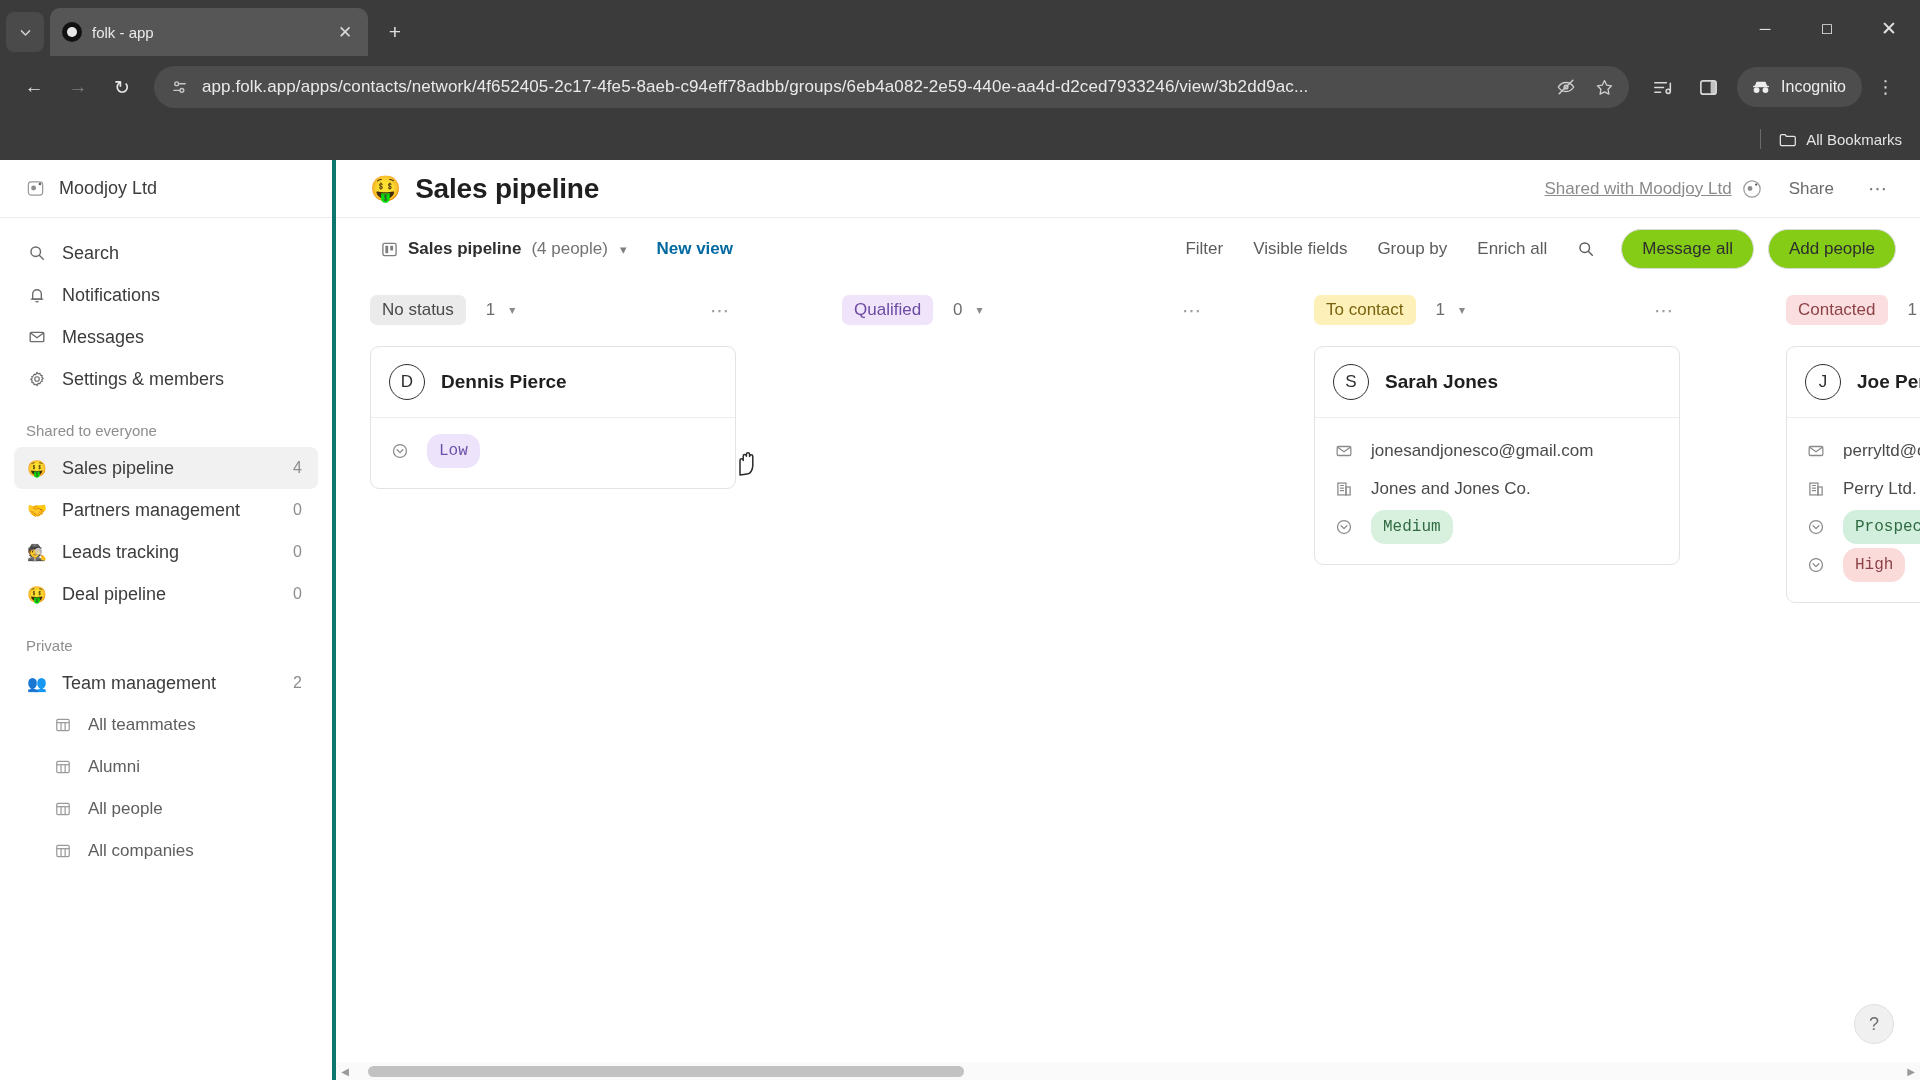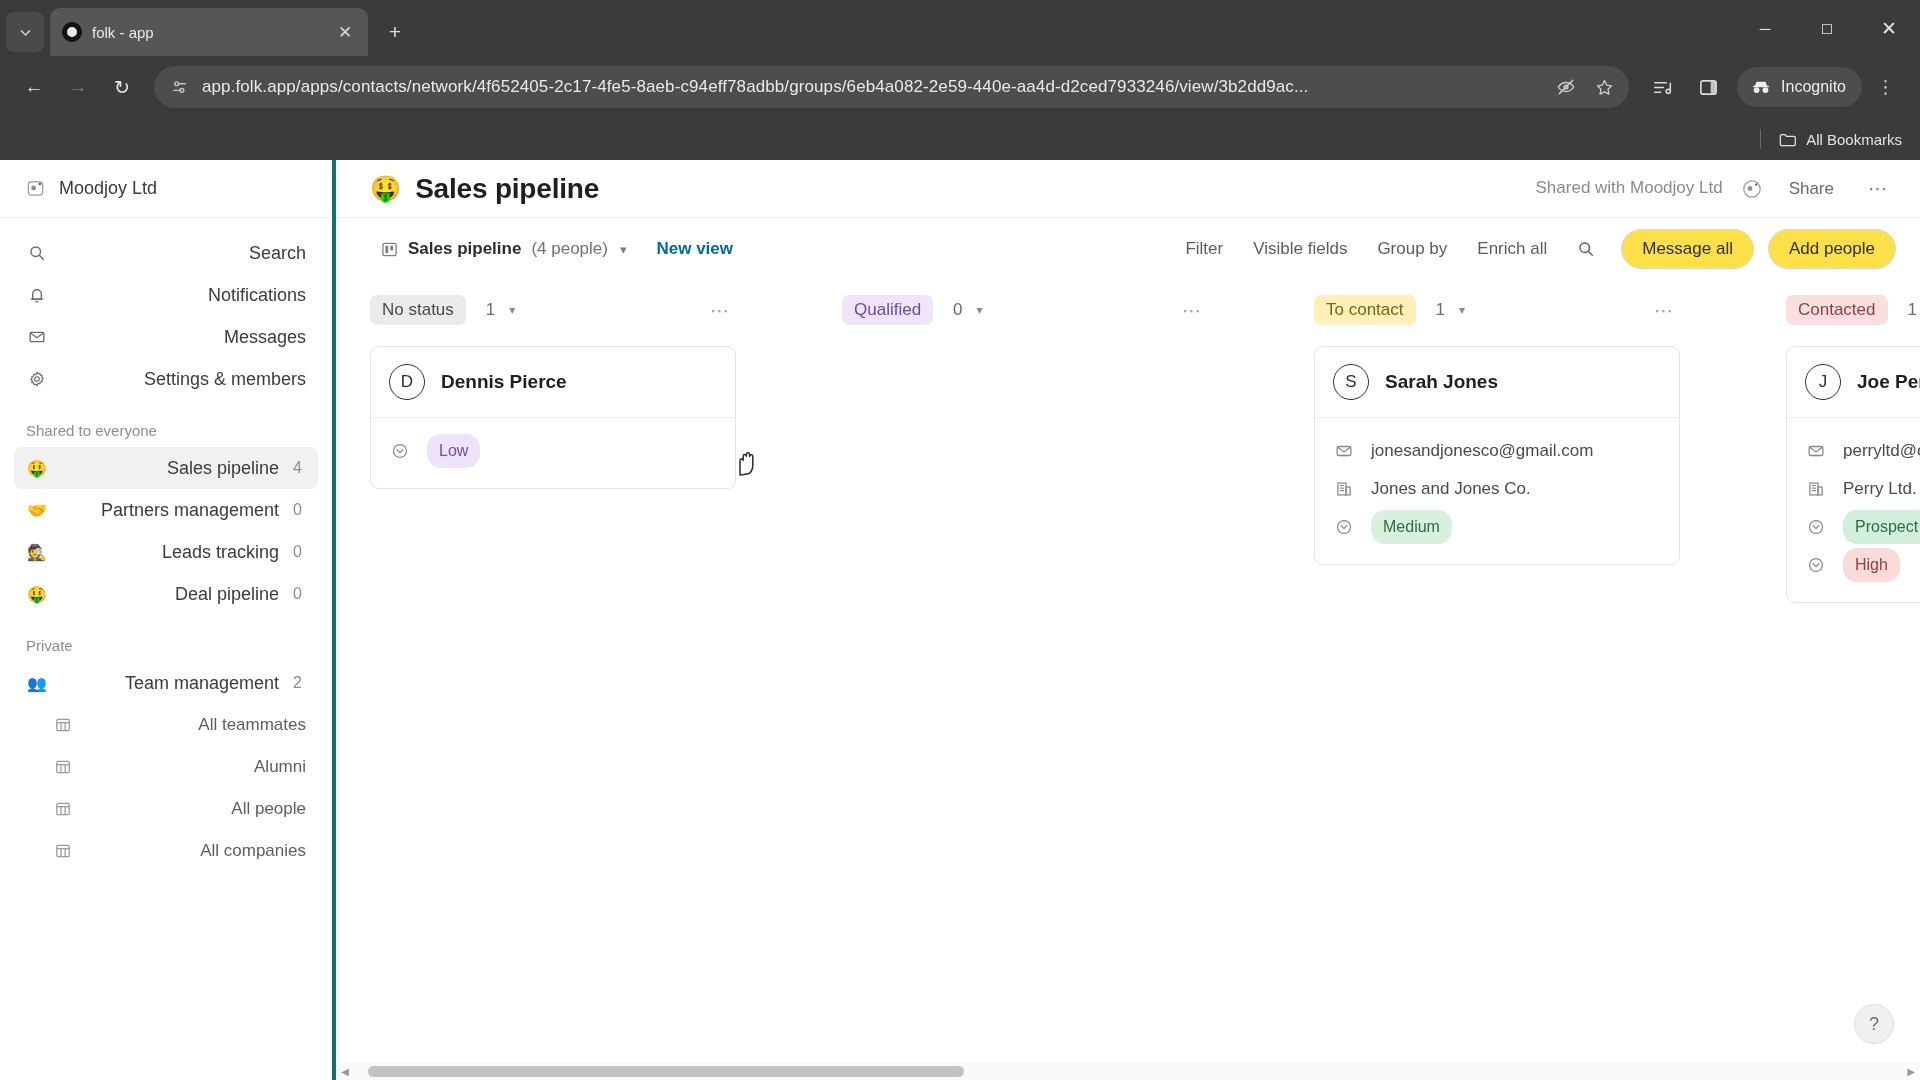--- a/index.html
+++ b/index.html
@@ -100,21 +100,21 @@
   }
   .sb-workspace {
     height: 58px; display: flex; align-items: center; gap: 13px; padding: 0 24px;
     border-bottom: 1px solid #ececec;
   }
   .sb-ws-logo {
     width: 22px; height: 22px; display: flex; align-items: center; justify-content: center;
     font-size: 15px; flex: none;
   }
   .sb-ws-name { font-size: 18px; color: #3c3c3c; }
-  .sb-nav { padding: 14px 14px 0 14px; text-align: right; }
+  .sb-nav { padding: 14px 14px 0 14px; }
   .sb-row {
     height: 42px; border-radius: 8px; display: flex; align-items: center;
     gap: 14px; padding: 0 12px; cursor: default;
   }
   .sb-row .sb-ic {
     width: 22px; height: 22px; flex: none; display: flex; align-items: center;
     justify-content: center; color: #6b6b6b; font-size: 16px;
   }
   .sb-row .sb-label { font-size: 18px; color: #3c3c3c; flex: 1; white-space: nowrap; }
   .sb-row .sb-count { font-size: 16px; color: #8d8d8d; padding-right: 4px; }
@@ -129,42 +129,42 @@
   
   .main { flex: 1; display: flex; flex-direction: column; min-width: 0; position: relative; }
 
   .page-header {
     height: 58px; display: flex; align-items: center; padding: 0 24px 0 34px;
     border-bottom: 1px solid #ececec; gap: 14px;
   }
   .page-title-wrap { display: flex; align-items: center; gap: 14px; flex: 1; }
   .page-emoji { font-size: 25px; }
   .page-title { font-size: 28px; font-weight: 700; color: #1f1f1f; letter-spacing: -.2px; }
-  .shared-with { display: flex; align-items: flex-start; gap: 18px; color: #8b8b8b; font-size: 17px; }
+  .shared-with { display: flex; align-items: center; gap: 9px; color: #8b8b8b; font-size: 17px; text-decoration: underline; }
   .shared-avatar {
     width: 22px; height: 22px; border-radius: 50%; display: flex;
     align-items: center; justify-content: center; font-size: 13px;
   }
   .hdr-btn { color: #6a6a6a; font-size: 17px; padding: 6px 12px; border-radius: 6px; }
   .hdr-kebab { color: #7a7a7a; font-size: 19px; letter-spacing: 1px; padding: 0 8px; }
 
   .view-toolbar {
     height: 62px; display: flex; align-items: center; padding: 0 24px 0 34px; gap: 6px;
   }
   .view-chip { display: flex; align-items: center; gap: 10px; padding: 7px 10px; border-radius: 7px; }
   .view-chip .vc-ic { color: #7d7d7d; width: 18px; display: flex; align-items: center; justify-content: center; }
   .view-chip .vc-name { font-size: 17px; color: #2e2e2e; font-weight: 600; }
   .view-chip .vc-count { font-size: 17px; color: #737373; }
   .view-chip .vc-caret { color: #7d7d7d; font-size: 13px; margin-left: 2px; }
   .new-view-btn { font-size: 17px; color: #0369a1; padding: 8px 14px; border-radius: 7px; position: relative; font-weight: bold; }
   .tb-spacer { flex: 1; }
   .tb-link { font-size: 17px; color: #5c5c5c; padding: 8px 12px; border-radius: 7px; }
   .tb-search-ic { color: #5c5c5c; padding: 0 12px; display: flex; align-items: center; }
   .pill-btn {
-    height: 40px; border: 1px solid #d8d8d8; border-radius: 20px; background: #fde047;
+    height: 40px; border: 1px solid #d8d8d8; border-radius: 20px; background: #84cc16;
     display: flex; align-items: center; padding: 0 20px; font-size: 17px; color: #2e2e2e;
     margin-left: 8px;
   }
 
   
   .board {
     flex: 1; display: flex; gap: 0; padding: 8px 0 0 34px; overflow: hidden; min-height: 0;
     align-items: flex-start;
   }
   .column { width: 366px; flex: none; margin-right: 106px; }
@@ -189,21 +189,21 @@
   }
   .card-name { font-size: 19px; font-weight: 700; color: #1f1f1f; }
   .card-body { border-top: 1px solid #ededed; padding: 14px 18px 18px 18px; }
   .field-row { display: flex; align-items: center; gap: 16px; min-height: 38px; }
   .field-ic {
     width: 22px; flex: none; display: flex; align-items: center; justify-content: center;
     color: #8a8a8a;
   }
   .field-val { font-size: 17px; color: #4a4a4a; white-space: nowrap; }
   .tag {
-    padding: 8px 12px; border-radius: 14px; font-size: 16px; font-weight: 500;
+    padding: 8px 12px; border-radius: 14px; font-size: 16px; font-weight: 500; font-family: Liberation Mono, monospace;
   }
 
   
   .cursor { position: absolute; left: 735px; top: 285px; width: 26px; height: 32px; pointer-events: none; }
 
   
   .help-fab {
     position: absolute; right: 26px; bottom: 36px; width: 40px; height: 40px;
     border-radius: 50%; background: #f0f0f0; border: 1px solid #e0e0e0;
     display: flex; align-items: center; justify-content: center;

